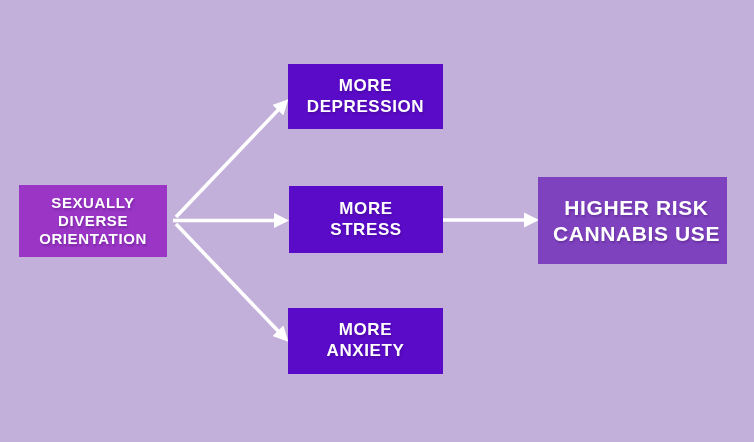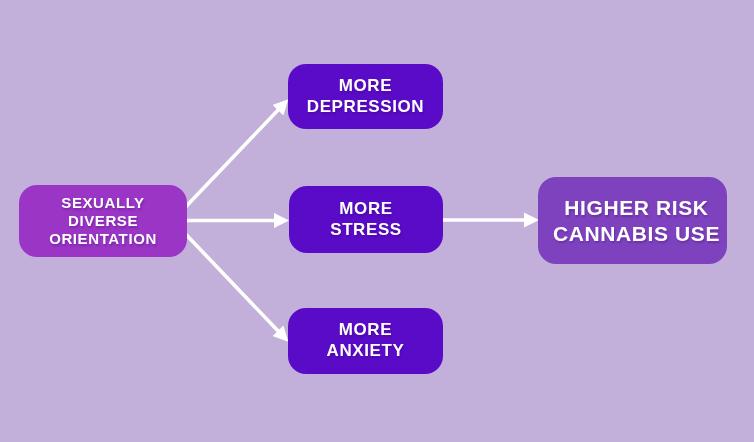--- a/index.html
+++ b/index.html
@@ -23,31 +23,30 @@
     height: 442px;
     pointer-events: none;
   }
   .node {
     position: absolute;
     display: flex;
     align-items: center;
     justify-content: center;
     text-align: center;
     box-sizing: border-box;
-    border-radius: 18px;
   }
   .node-label {
     color: #ffffff;
     font-weight: bold;
     white-space: pre-line;
     letter-spacing: 0.6px;
     line-height: 1.22;
     text-shadow: 1px 2px 2px rgba(40, 0, 70, 0.25);
   }
-  .node-source     { left: 19px;  top: 185px; width: 168px; height: 72px; }
+  .node-source     { left: 19px;  top: 185px; width: 148px; height: 72px; }
   .node-depression { left: 288px; top: 64px;  width: 155px; height: 65px; }
   .node-stress     { left: 289px; top: 186px; width: 154px; height: 67px; }
   .node-anxiety    { left: 288px; top: 308px; width: 155px; height: 66px; }
   .node-outcome    { left: 538px; top: 177px; width: 189px; height: 87px; }
 
   .node-source .node-label     { font-size: 15px; }
   .node-depression .node-label,
   .node-stress .node-label,
   .node-anxiety .node-label    { font-size: 17px; }
   .node-outcome .node-label    { font-size: 21px; margin-left: 8px; }

